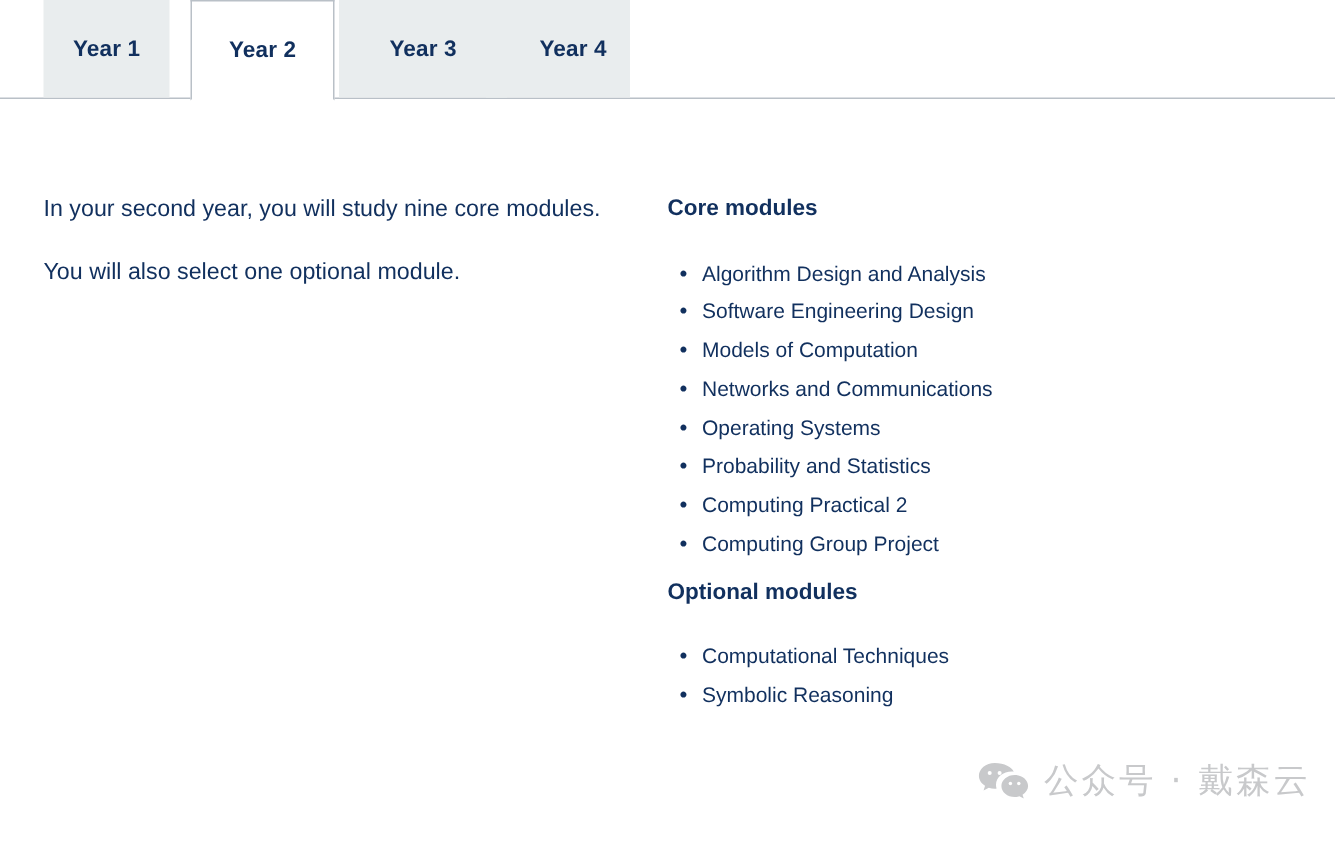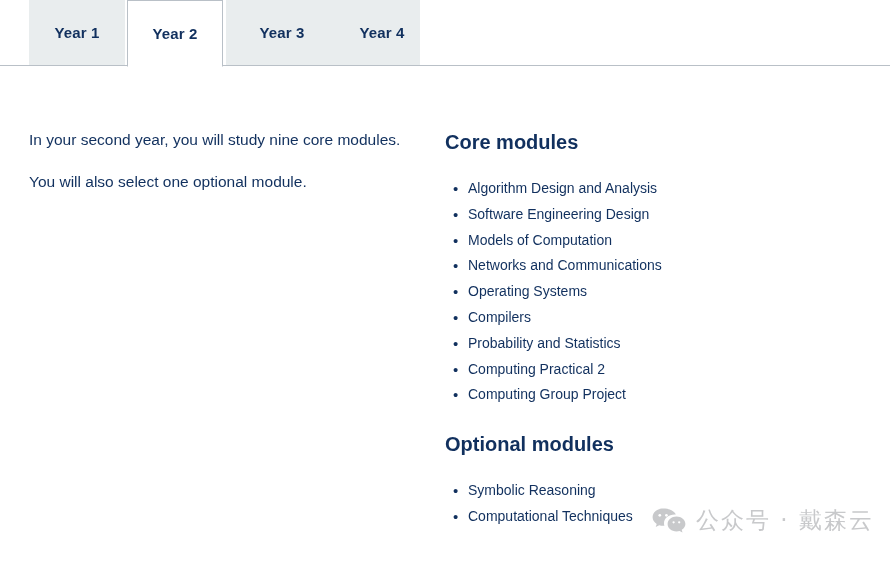--- a/index.html
+++ b/index.html
@@ -52,21 +52,21 @@
   .tab.is-active {
     background: #ffffff;
     height: 67px;
     border-left: 1px solid #b9c0c7;
     border-right: 1px solid #b9c0c7;
     border-top: 1px solid #b9c0c7;
     border-bottom: 1px solid #ffffff;
     z-index: 4;
   }
 
-  .tab-0 { left: 29px;  width: 96px; }
+  .tab-0 { left: 29px;  width: 84px; }
   .tab-1 { left: 127px; width: 96px; }
   .tab-2 { left: 226px; width: 112px; }
   .tab-3 { left: 324px; width: 96px; padding-left: 20px; }
 
   
   .panel {
     position: relative;
     width: 890px;
     height: 560px;
   }
@@ -87,21 +87,21 @@
 
   .col-right {
     position: absolute;
     left: 445px;
     top: 62px;
     width: 420px;
   }
 
   .group-heading {
     margin: 0;
-    font-size: 20px;
+    font-size: 15px;
     font-weight: bold;
     color: #11305e;
     line-height: 1.3;
   }
 
   .module-list {
     list-style: none;
     margin: 21px 0 0 0;
     padding: 0;
   }
@@ -115,21 +115,21 @@
   .module-list li::before {
     content: "\2022";
     position: absolute;
     left: 8px;
     top: 0;
     font-size: 15px;
     line-height: 25.8px;
     color: #11305e;
   }
 
-  .group-block + .group-block { margin-top: 23px; }
+  .group-block + .group-block { margin-top: 9px; }
 
   
   .watermark {
     position: absolute;
     left: 652px;
     top: 505px;
     display: flex;
     align-items: center;
     pointer-events: none;
     user-select: none;
@@ -182,32 +182,31 @@
   <div class="col-right">
 
     <div class="group-block">
       <h3 class="group-heading">Core modules</h3>
       <ul class="module-list">
         <li>Algorithm Design and Analysis</li>
         <li>Software Engineering Design</li>
         <li>Models of Computation</li>
         <li>Networks and Communications</li>
         <li>Operating Systems</li>
-        <li>Compilers</li>
         <li>Probability and Statistics</li>
         <li>Computing Practical 2</li>
         <li>Computing Group Project</li>
       </ul>
     </div>
 
     <div class="group-block">
       <h3 class="group-heading">Optional modules</h3>
       <ul class="module-list">
+        <li>Computational Techniques</li>
         <li>Symbolic Reasoning</li>
-        <li>Computational Techniques</li>
       </ul>
     </div>
 
   </div>
 </div>
 
 <div class="watermark">
   <span class="wm-icon">
     <svg viewBox="0 0 34 26" width="34" height="26" xmlns="http://www.w3.org/2000/svg">
 

